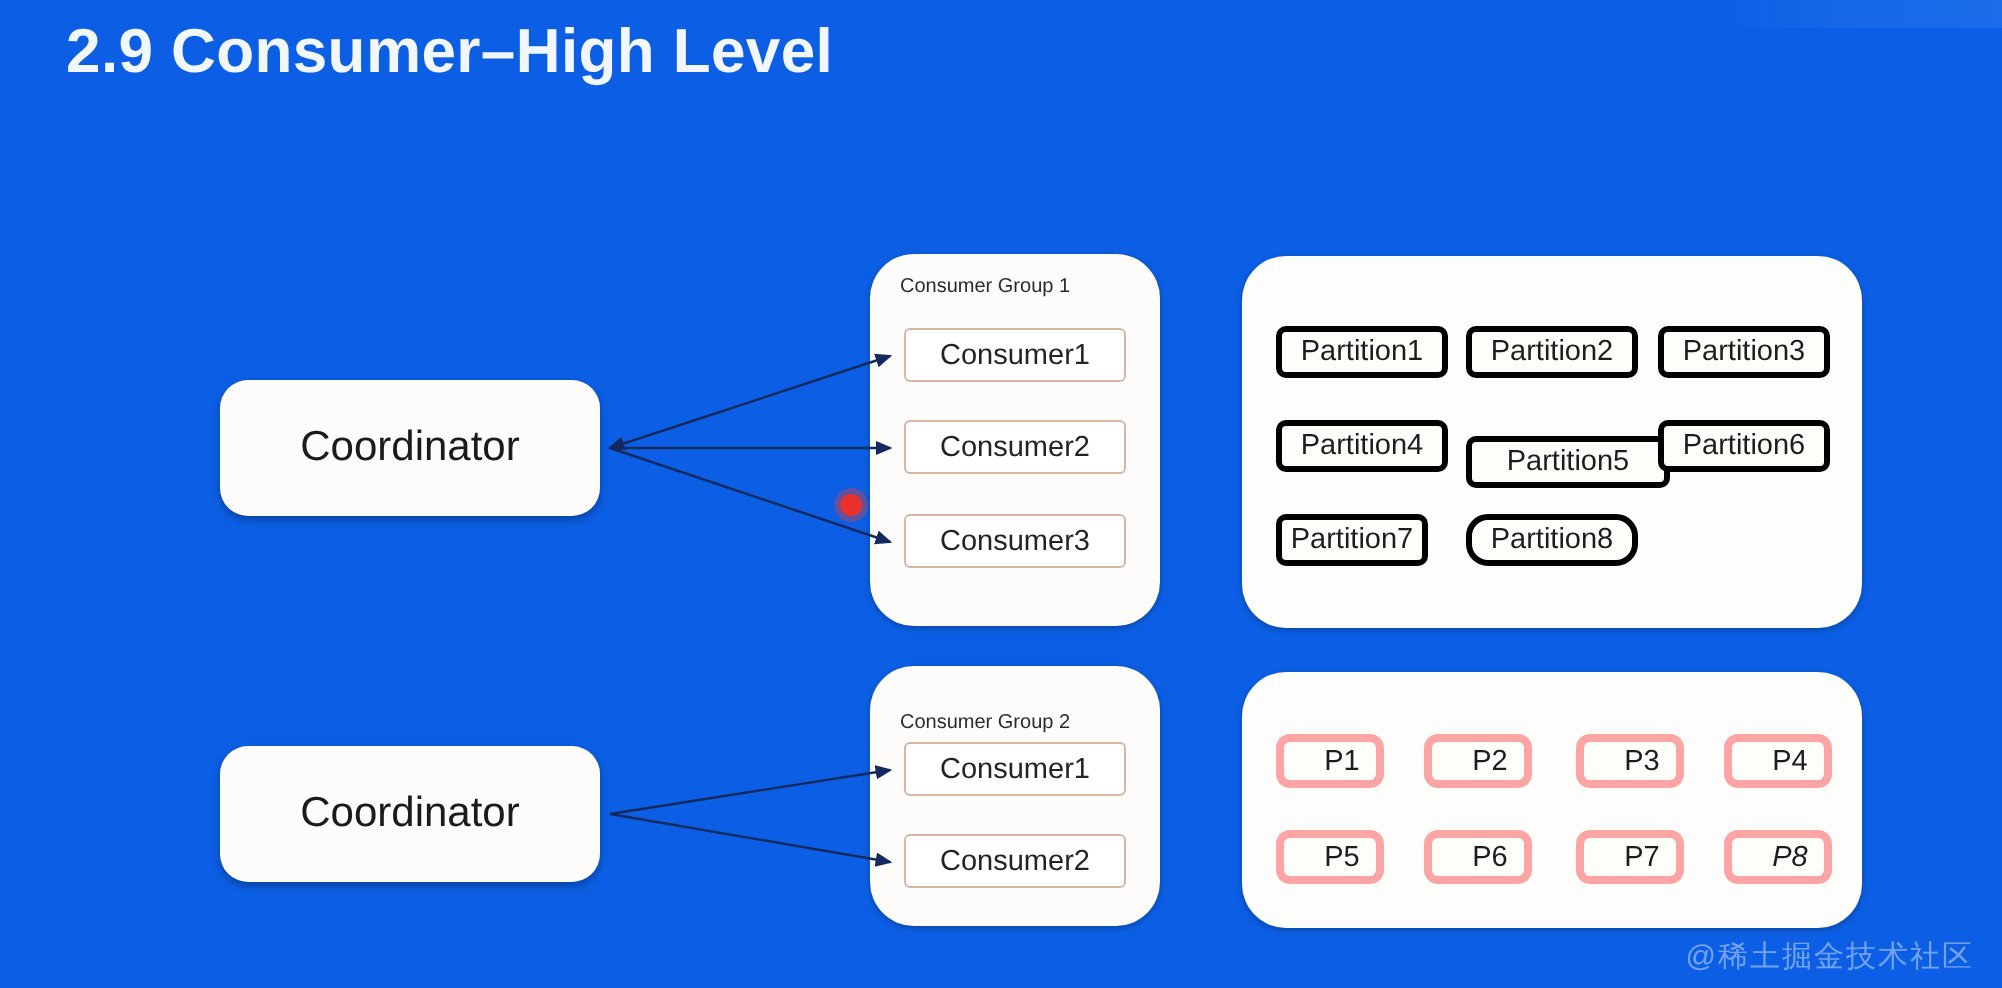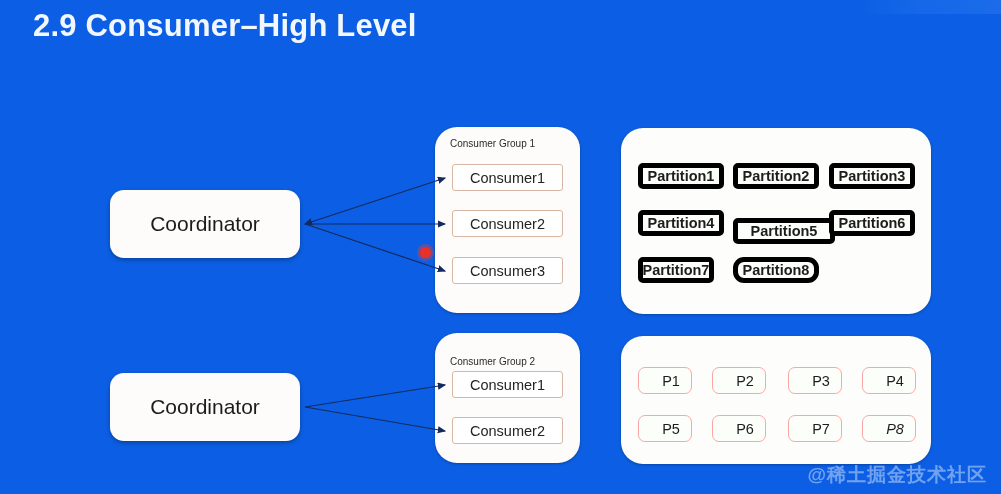--- a/index.html
+++ b/index.html
@@ -76,34 +76,33 @@
     justify-content: center;
     font-size: 14.5px;
     color: #242424;
     box-sizing: border-box;
   }
 
   
   .partition {
     position: absolute;
     background: #fcfefa;
-    border: 5px solid #000000;
+    border: 3px solid #000000;
     border-radius: 5px;
     display: flex;
     align-items: center;
     justify-content: center;
     font-size: 14.5px;
     color: #1d1d1d;
     box-sizing: border-box;
-    font-weight: bold;
   }
   .pshort {
     position: absolute;
     background: #fcfefa;
-    border: 1px solid #fca5a5;
+    border: 4px solid #fca5a5;
     border-radius: 7px;
     display: flex;
     align-items: center;
     justify-content: center;
     font-size: 14.5px;
     color: #1d1d1d;
     box-sizing: border-box;
     padding-left: 12px;
   }
 
@@ -122,25 +121,24 @@
     border-radius: 50%;
     background: #e8312a;
     box-shadow: 0 0 0 3px rgba(232,60,50,0.38);
   }
 
   
   .watermark {
     position: absolute;
     right: 14px;
     bottom: 6px;
-    font-size: 19px;
+    font-size: 15px;
     color: rgba(255,255,255,0.42);
     letter-spacing: 1px;
     white-space: nowrap;
-    font-weight: bold;
   }
 </style>
 </head>
 <body>
 
 <div id="slide" style="background: rgb(12, 95, 228);">
 
   <div class="top-band"></div>
 
   <div class="slide-title">2.9 Consumer–High Level</div>

